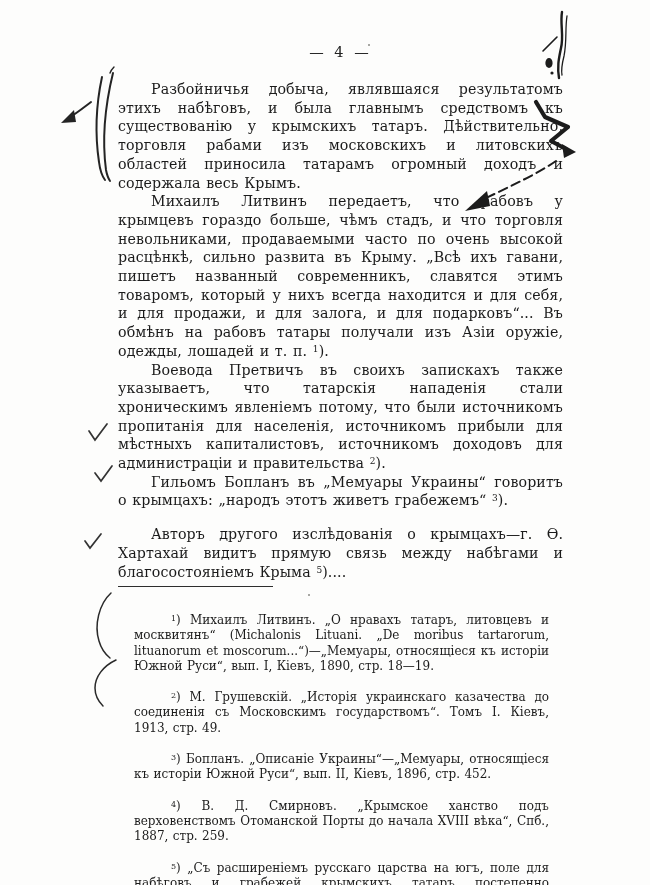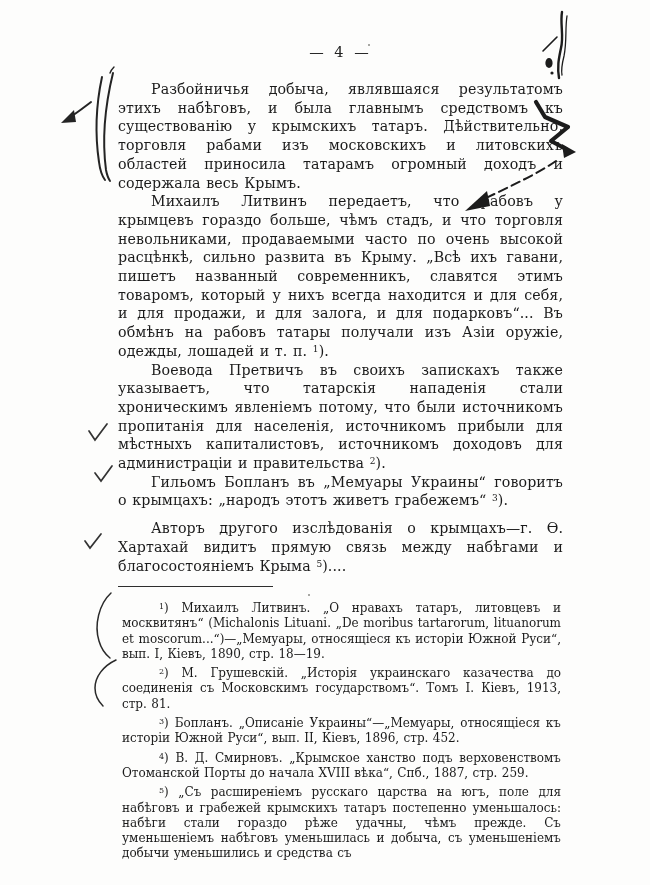--- a/index.html
+++ b/index.html
@@ -35,21 +35,21 @@
   .content p {
     margin: 0;
     text-indent: 33px;
     font-size: 14.2px;
     line-height: 18.7px;
     text-align: justify;
     word-spacing: 1px;
     letter-spacing: 0.1px;
   }
   .content p.spaced {
-    margin-top: 9px;
+    margin-top: 15px;
   }
   sup.fnref {
     font-size: 9px;
     line-height: 0;
     vertical-align: baseline;
     position: relative;
     top: -4px;
   }
   .fn-divider {
     position: absolute;
@@ -59,21 +59,21 @@
     height: 0;
     border-top: 1.6px solid #2e2e2e;
   }
   .footnotes {
     position: absolute;
     top: 597px;
     left: 118px;
     width: 447px;
   }
   .footnotes p {
-    margin: 4px;
+    margin: 16px;
     text-indent: 37px;
     font-size: 12px;
     line-height: 15.3px;
     text-align: justify;
     word-spacing: 0.6px;
   }
   .footnotes sup.fnref { font-size: 8px; top: -3px; }
   svg.ink {
     position: absolute;
     top: 0; left: 0;
@@ -100,21 +100,21 @@
     <p><span>Михаилъ Литвинъ передаетъ, что рабовъ у крымцевъ гораздо больше, чѣмъ стадъ, и что торговля невольниками, продаваемыми часто по очень высокой расцѣнкѣ, сильно развита въ Крыму. „Всѣ ихъ гавани, пишетъ названный современникъ, славятся этимъ товаромъ, который у нихъ всегда находится и для себя, и для продажи, и для залога, и для подарковъ“... Въ обмѣнъ на рабовъ татары получали изъ Азіи оружіе, одежды, лошадей и т. п. </span><sup class="fnref">1</sup><span>).</span></p>
     <p><span>Воевода Претвичъ въ своихъ запискахъ также указываетъ, что татарскія нападенія стали хроническимъ явленіемъ потому, что были источникомъ пропитанія для населенія, источникомъ прибыли для мѣстныхъ капиталистовъ, источникомъ доходовъ для администраціи и правительства </span><sup class="fnref">2</sup><span>).</span></p>
     <p><span>Гильомъ Бопланъ въ „Мемуары Украины“ говоритъ о крымцахъ: „народъ этотъ живетъ грабежемъ“ </span><sup class="fnref">3</sup><span>).</span></p>
     <p class="spaced"><span>Авторъ другого изслѣдованія о крымцахъ—г. Ѳ. Хартахай видитъ прямую связь между набѣгами и благосостояніемъ Крыма </span><sup class="fnref">5</sup><span>)....</span></p>
   </div>
 
   <div class="fn-divider"></div>
 
   <div class="footnotes">
     <p><sup class="fnref">1</sup><span>) Михаилъ Литвинъ. „О нравахъ татаръ, литовцевъ и москвитянъ“ (Michalonis Lituani. „De moribus tartarorum, lituanorum et moscorum...“)—„Мемуары, относящіеся къ исторіи Южной Руси“, вып. I, Кіевъ, 1890, стр. 18—19.</span></p>
-    <p><sup class="fnref">2</sup><span>) М. Грушевскій. „Исторія украинскаго казачества до соединенія съ Московскимъ государствомъ“. Томъ I. Кіевъ, 1913, стр. 81.</span></p>
+    <p><sup class="fnref">2</sup><span>) М. Грушевскій. „Исторія украинскаго казачества до соединенія съ Московскимъ государствомъ“. Томъ I. Кіевъ, 1913, стр. 49.</span></p>
     <p><sup class="fnref">3</sup><span>) Бопланъ. „Описаніе Украины“—„Мемуары, относящіеся къ исторіи Южной Руси“, вып. II, Кіевъ, 1896, стр. 452.</span></p>
     <p><sup class="fnref">4</sup><span>) В. Д. Смирновъ. „Крымское ханство подъ верховенствомъ Отоманской Порты до начала XVIII вѣка“, Спб., 1887, стр. 259.</span></p>
     <p><sup class="fnref">5</sup><span>) „Съ расширеніемъ русскаго царства на югъ, поле для набѣговъ и грабежей крымскихъ татаръ постепенно уменьшалось: набѣги стали гораздо рѣже удачны, чѣмъ прежде. Съ уменьшеніемъ набѣговъ уменьшилась и добыча, съ уменьшеніемъ добычи уменьшились и средства съ</span></p>
   </div>
 
   <svg class="ink" viewBox="0 0 650 885">
 
     <g stroke="#242424" fill="none" stroke-linecap="round">
       <path d="M102,77 C96,105 95,135 99,162 C100,170 102,176 105,180" stroke-width="2"></path>
       <path d="M113,73 C105,106 102,140 106,170 C107,175 108,178 110,181" stroke-width="2"></path>

